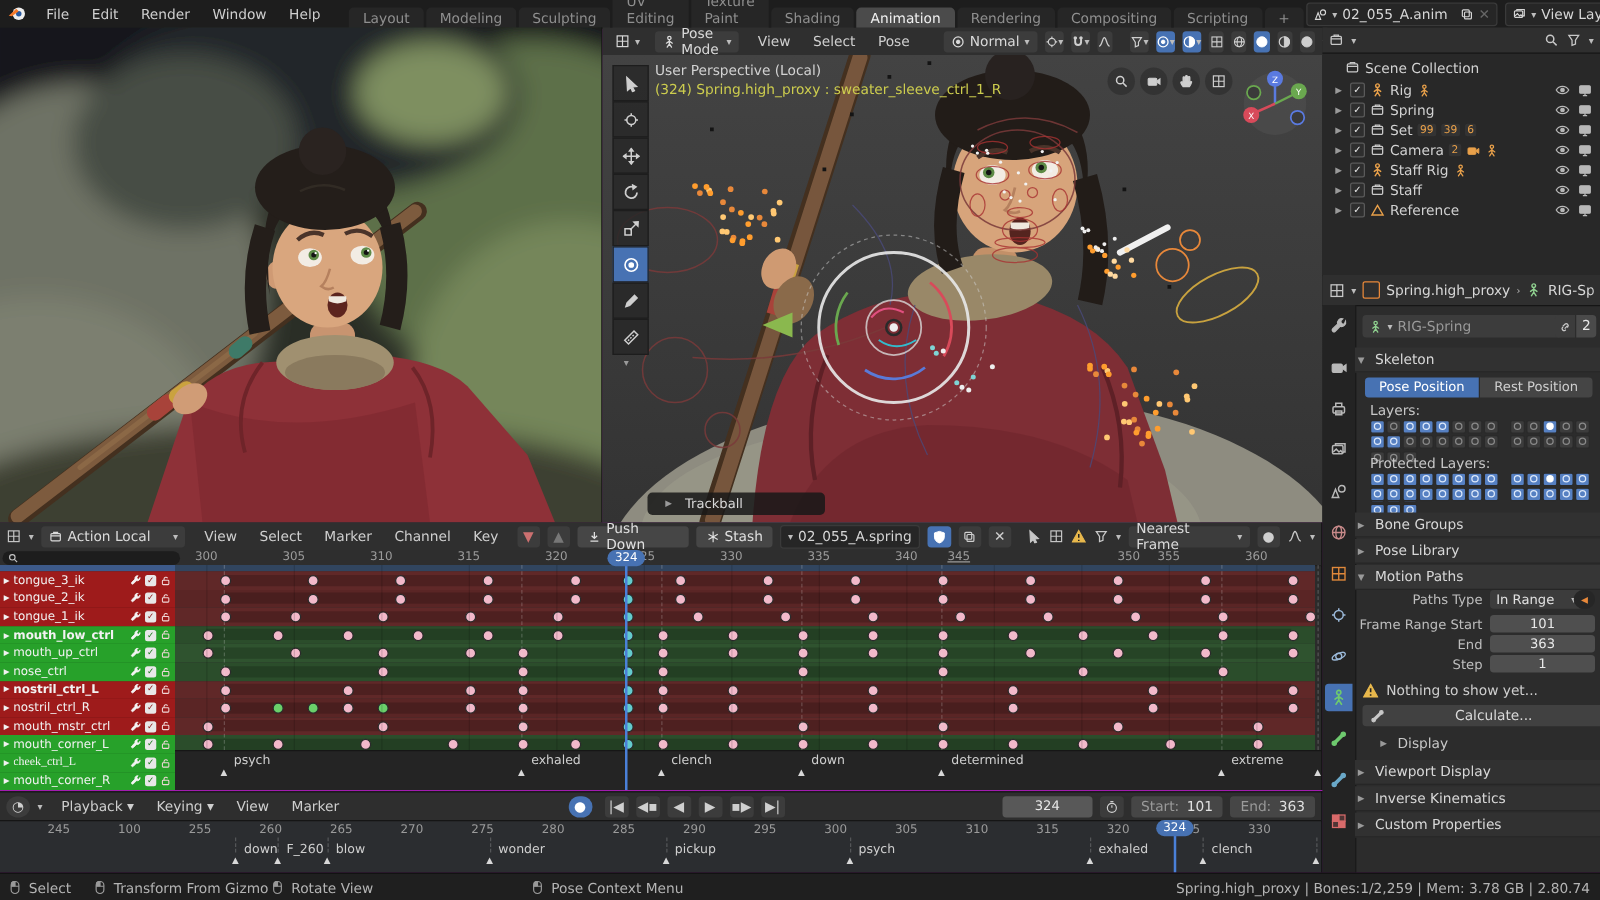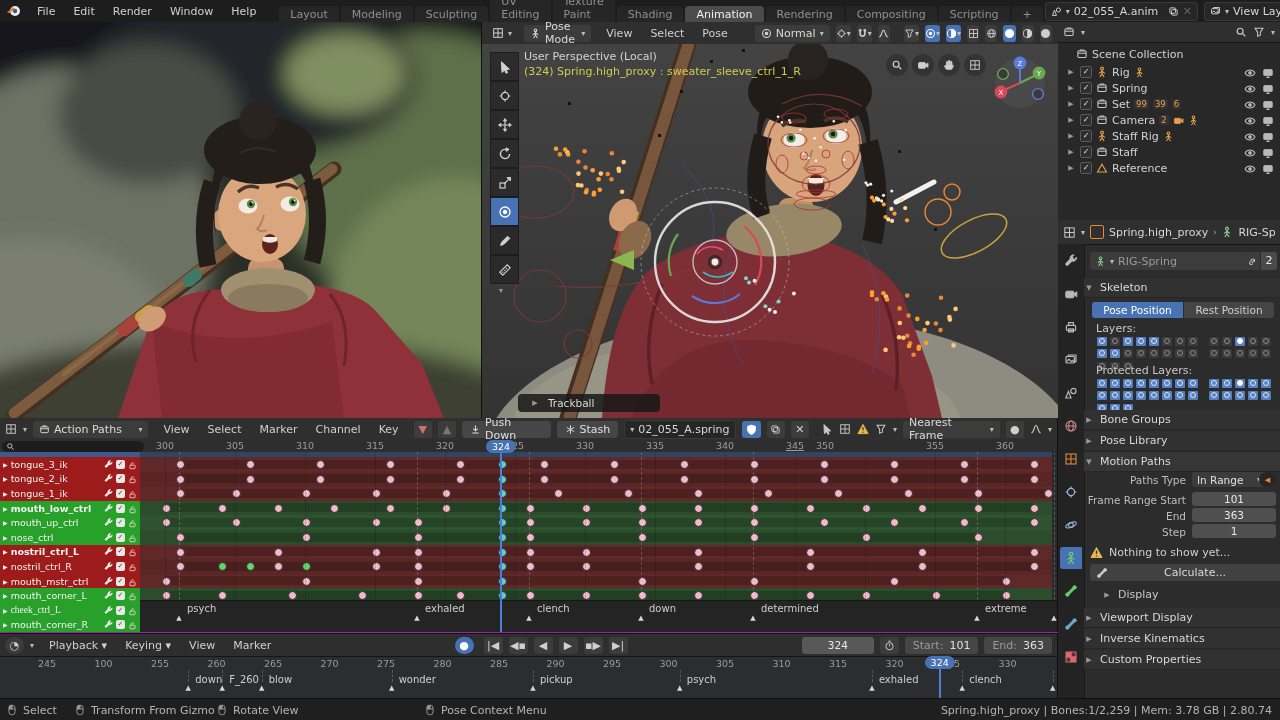--- a/index.html
+++ b/index.html
@@ -1205,21 +1205,21 @@
   <div class="abs" id="dope" style="left:0;top:418px;width:1057px;height:214px;background:#2b2b2b;border-right:1px solid #101010;overflow:hidden;">
     <div class="edhead" style="height:22px;gap:6px;padding:0 5px;">
       <svg class="ic" width="12" height="12">
           <use href="#i-grid"></use>
         </svg>
       <span class="chev">▾</span>
       <span class="dd" style="width:108px">
         <svg class="ic" width="11" height="11">
             <use href="#i-box"></use>
           </svg>
-        <span>Action Paths</span>
+        <span>Action Local</span>
         <span class="chev" style="margin-left:auto">▾</span>
       </span>
       <div id="dope-menus" style="display:flex">
           <span class="menu">View</span>
           <span class="menu">Select</span>
           <span class="menu">Marker</span>
           <span class="menu">Channel</span>
           <span class="menu">Key</span>
         </div>
       <span class="tgl" style="color:#cc7070">▼</span>
@@ -1279,22 +1279,22 @@
     <div class="abs" style="left:0;top:22px;width:1057px;height:12px;background:#2e2e2e;border-bottom:1px solid #202020;" id="dope-ruler">
         <span class="tick" style="left: 165px; top: 0px;">300</span>
         <span class="tick" style="left: 235px; top: 0px;">305</span>
         <span class="tick" style="left: 305px; top: 0px;">310</span>
         <span class="tick" style="left: 375px; top: 0px;">315</span>
         <span class="tick" style="left: 445px; top: 0px;">320</span>
         <span class="tick" style="left: 515px; top: 0px;">325</span>
         <span class="tick" style="left: 585px; top: 0px;">330</span>
         <span class="tick" style="left: 655px; top: 0px;">335</span>
         <span class="tick" style="left: 725px; top: 0px;">340</span>
-        <span class="tick" style="left: 795px; top: 0px; text-decoration: underline;">345</span>
-        <span class="tick" style="left: 825px; top: 0px;">350</span>
+        <span class="tick" style="left: 767px; top: 0px; text-decoration: underline;">345</span>
+        <span class="tick" style="left: 903px; top: 0px;">350</span>
         <span class="tick" style="left: 935px; top: 0px;">355</span>
         <span class="tick" style="left: 1005px; top: 0px;">360</span>
       </div>
 
     <div class="abs" style="left:2px;top:23px;width:134px;height:11px;background:#1d1d1d;border-radius:6px;display:flex;align-items:center;padding:0 4px;">
       <svg class="ic" width="9" height="9">
           <use href="#i-mag"></use>
         </svg>
     </div>
     <div id="dope-body">

